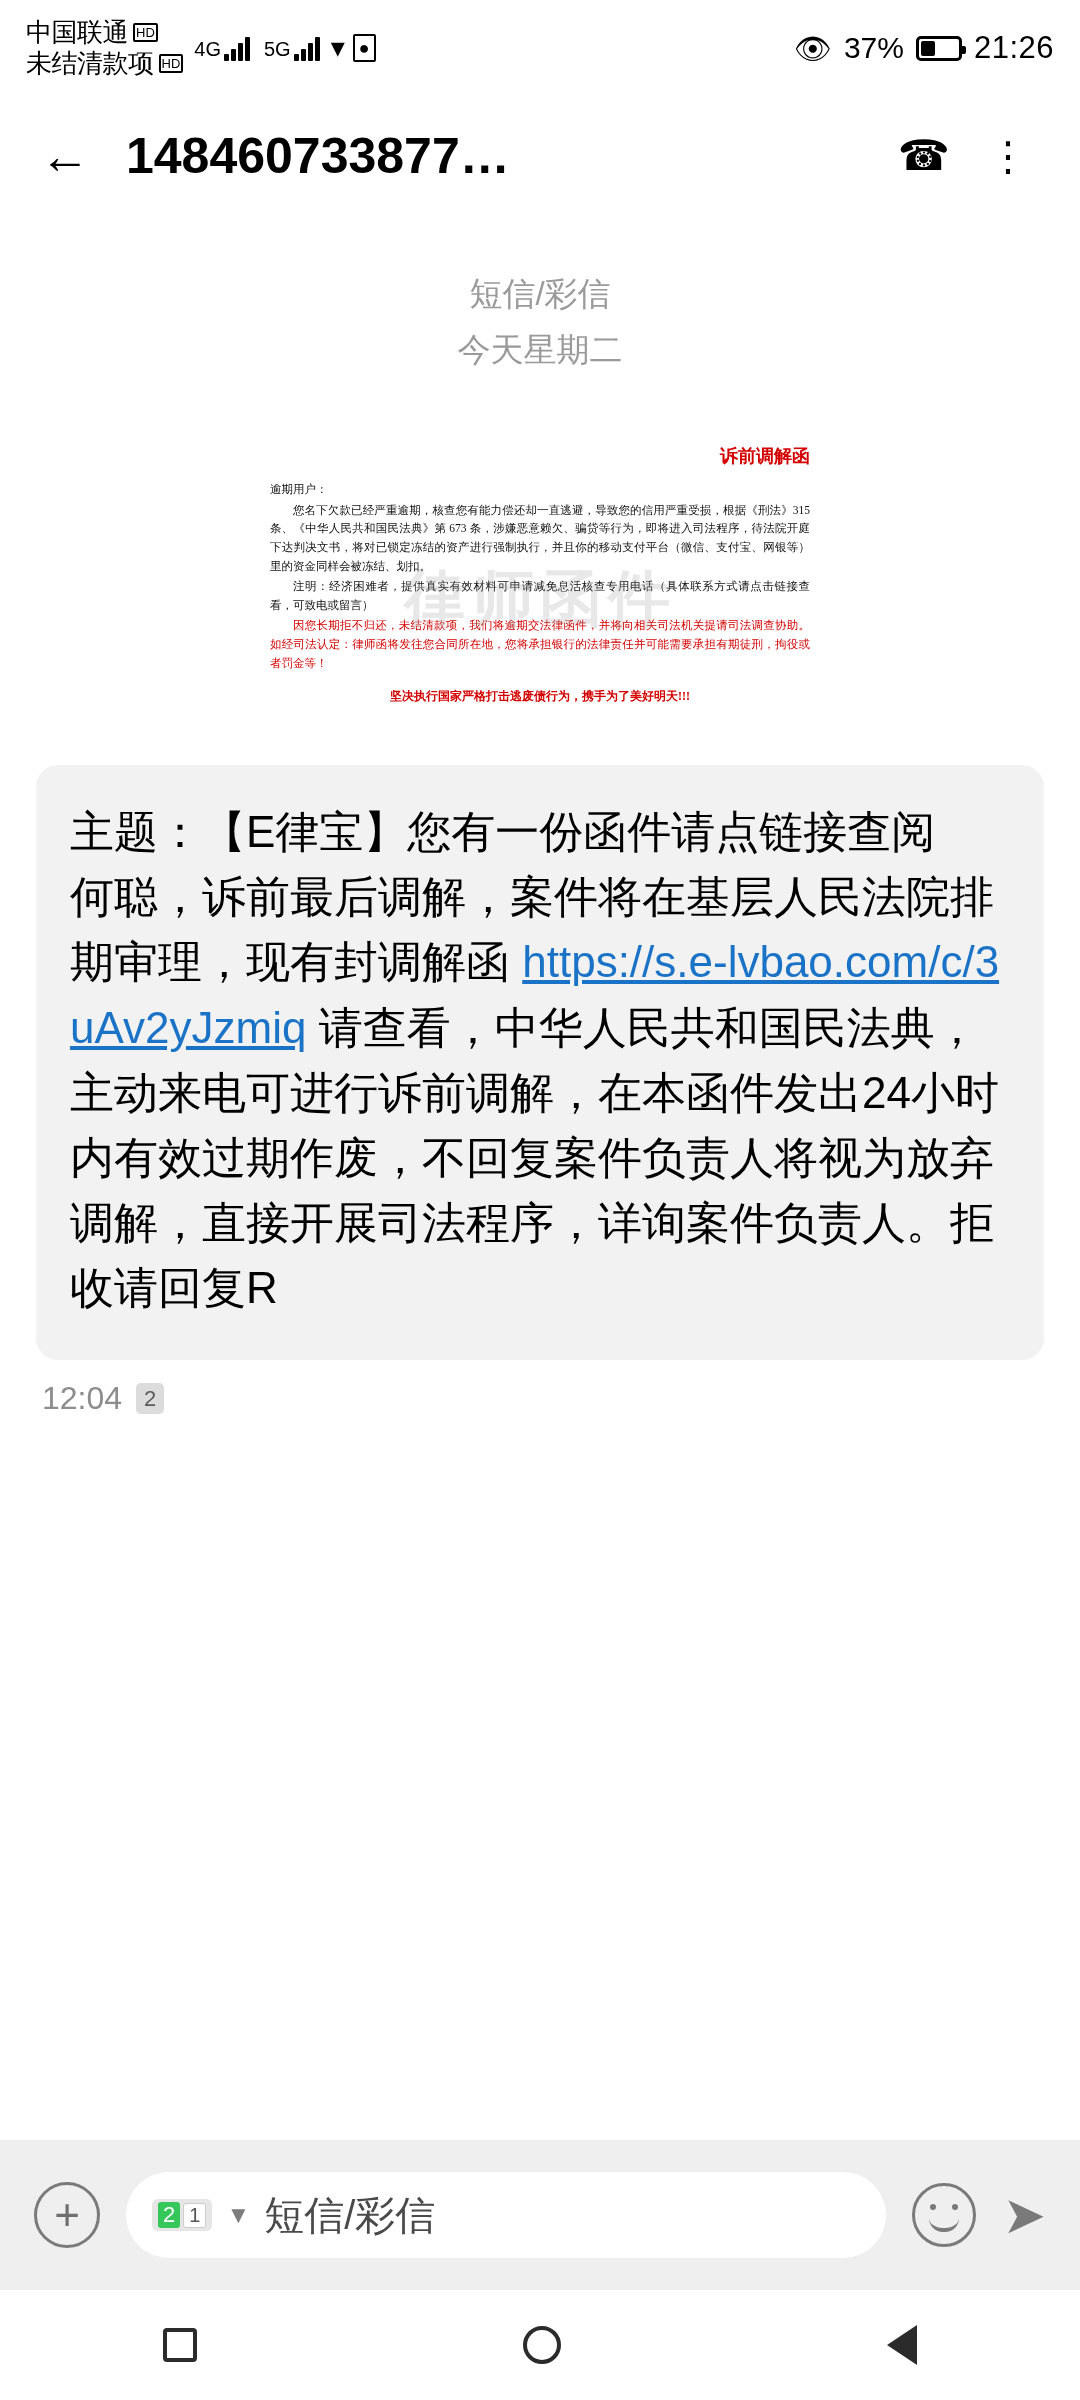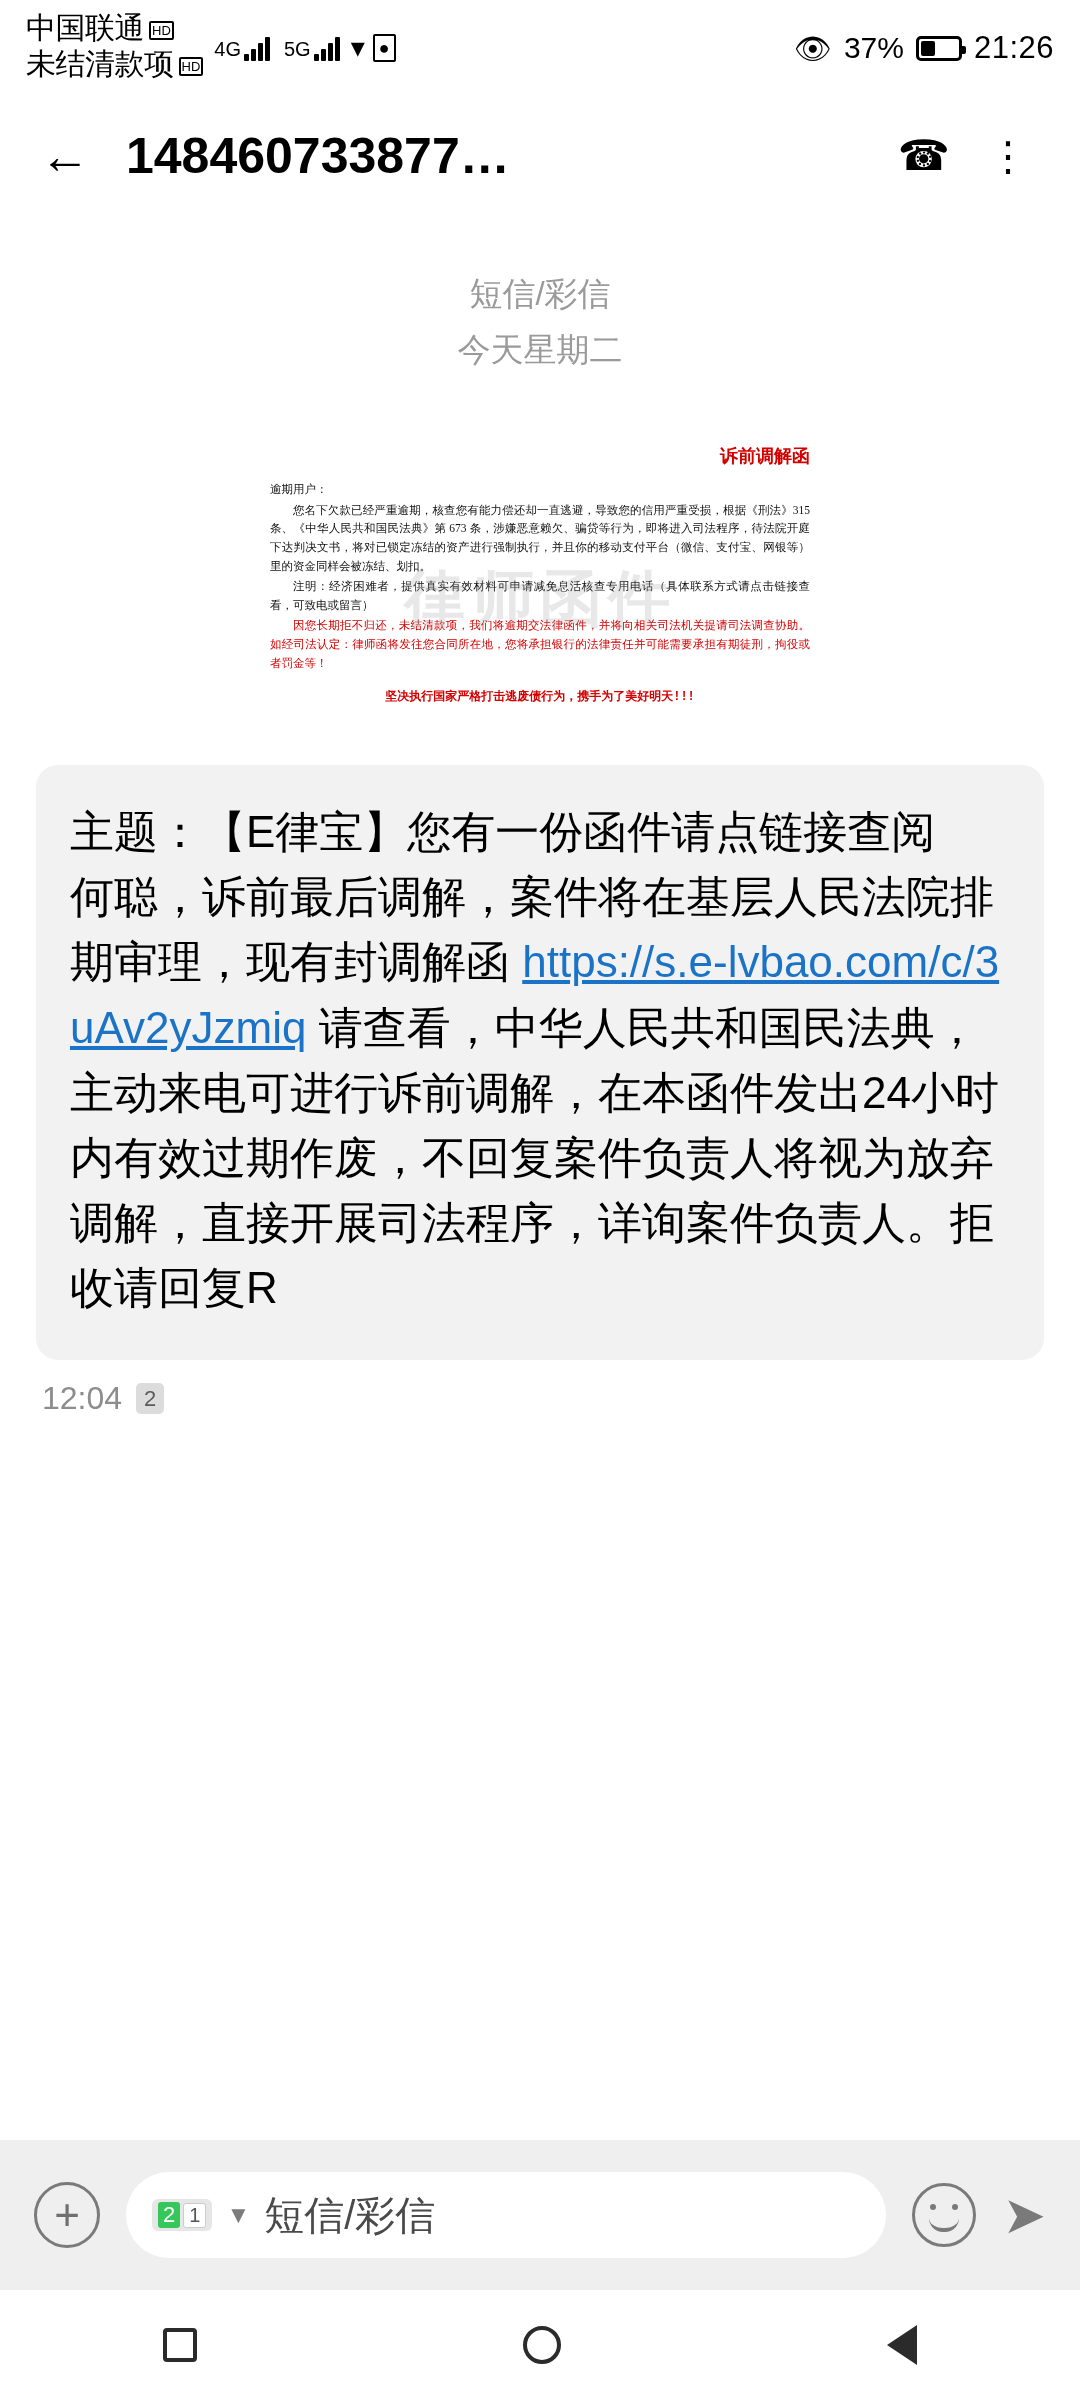--- a/index.html
+++ b/index.html
@@ -26,21 +26,21 @@
     align-items: center;
     justify-content: space-between;
     padding: 0 26px;
     font-size: 26px;
     color: #000;
     flex: 0 0 auto;
   }
   .status-left { display: flex; align-items: center; gap: 8px; }
   .carriers { display: flex; flex-direction: column; line-height: 1.2; font-size: 25px; }
   .carrier-row { display: flex; align-items: center; gap: 5px; }
-  .carrier-name { font-size: 30px; color: #000; letter-spacing: -0.5px; font-family: Liberation Mono, monospace; }
+  .carrier-name { font-size: 26px; color: #000; letter-spacing: -0.5px; }
   .tiny-box {
     border: 2px solid #000;
     font-size: 13px;
     line-height: 13px;
     padding: 1px 1px;
     border-radius: 2px;
   }
   .net-g { font-size: 20px; color: #000; vertical-align: super; }
   .bars { display: inline-flex; align-items: flex-end; gap: 2px; height: 26px; }
   .bars i { display: block; width: 5px; background: #000; border-radius: 1px; }
@@ -121,21 +121,21 @@
     font-family: "Liberation Serif", serif;
     font-size: 11.5px;
     line-height: 1.62;
     color: #111;
     text-align: justify;
     margin-bottom: 2px;
   }
   .mms-p.indent { text-indent: 2em; }
   .mms-red { color: #d40000; }
   .mms-foot {
-    font-family: Liberation Mono, monospace;
+    font-family: Liberation Serif, serif;
     color: #d40000;
     font-weight: bold;
     font-size: 12px;
     text-align: center;
     margin-top: 16px;
   }
   .watermark {
     position: absolute;
     left: 50%;
     top: 58%;

